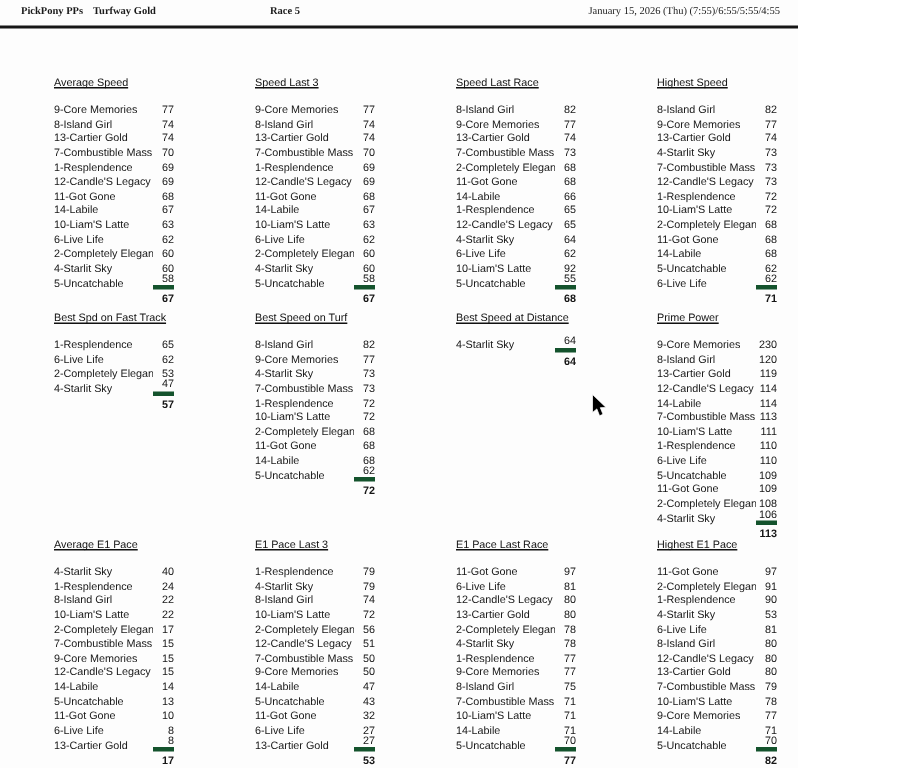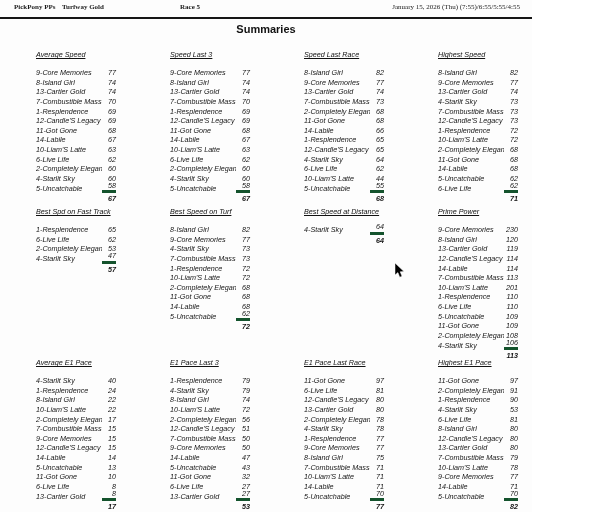--- a/index.html
+++ b/index.html
@@ -44,21 +44,21 @@
   .grid {
     position: absolute;
     top: 50px; left: 36px;
     display: grid;
     grid-template-columns: repeat(4, 112px);
     column-gap: 22px;
     grid-template-rows: 157px 151px auto;
     align-items: start;
     font-family: "Liberation Sans", sans-serif;
   }
-  .table { width: 80px; font-style: italic; }
+  .table { width: 80px; }
   .table-title {
     font-size: 7.2px;
     line-height: 10px;
     text-decoration: underline;
     margin-bottom: 8px;
     white-space: nowrap;
     color: #111;
   }
   .trow {
     display: flex;
@@ -89,21 +89,20 @@
 
   <div class="topbar">
     <span class="app">PickPony PPs</span>
     <span class="track">Turfway Gold</span>
     <span class="race">Race 5</span>
     <span class="date">January 15, 2026 (Thu) (7:55)/6:55/5:55/4:55</span>
   </div>
 
   <div class="rule"></div>
 
-  <div class="page-title">Summaries</div>
 
   <div class="grid">
       <div class="table">
         <div class="table-title">Average Speed</div>
         <div class="trow">
           <span class="tname">9-Core Memories</span>
           <span class="tval">77</span>
         </div>
         <div class="trow">
           <span class="tname">8-Island Girl</span>
@@ -258,21 +257,21 @@
         <div class="trow">
           <span class="tname">4-Starlit Sky</span>
           <span class="tval">64</span>
         </div>
         <div class="trow">
           <span class="tname">6-Live Life</span>
           <span class="tval">62</span>
         </div>
         <div class="trow">
           <span class="tname">10-Liam'S Latte</span>
-          <span class="tval">44</span>
+          <span class="tval">92</span>
         </div>
         <div class="trow last">
           <span class="tname">5-Uncatchable</span>
           <span class="tval">55</span>
         </div>
         <div class="trow total">
           <span class="tname"></span>
           <span class="tval">68</span>
         </div>
       </div>
@@ -437,21 +436,21 @@
         <div class="trow">
           <span class="tname">14-Labile</span>
           <span class="tval">114</span>
         </div>
         <div class="trow">
           <span class="tname">7-Combustible Mass</span>
           <span class="tval">113</span>
         </div>
         <div class="trow">
           <span class="tname">10-Liam'S Latte</span>
-          <span class="tval">201</span>
+          <span class="tval">111</span>
         </div>
         <div class="trow">
           <span class="tname">1-Resplendence</span>
           <span class="tval">110</span>
         </div>
         <div class="trow">
           <span class="tname">6-Live Life</span>
           <span class="tval">110</span>
         </div>
         <div class="trow">

